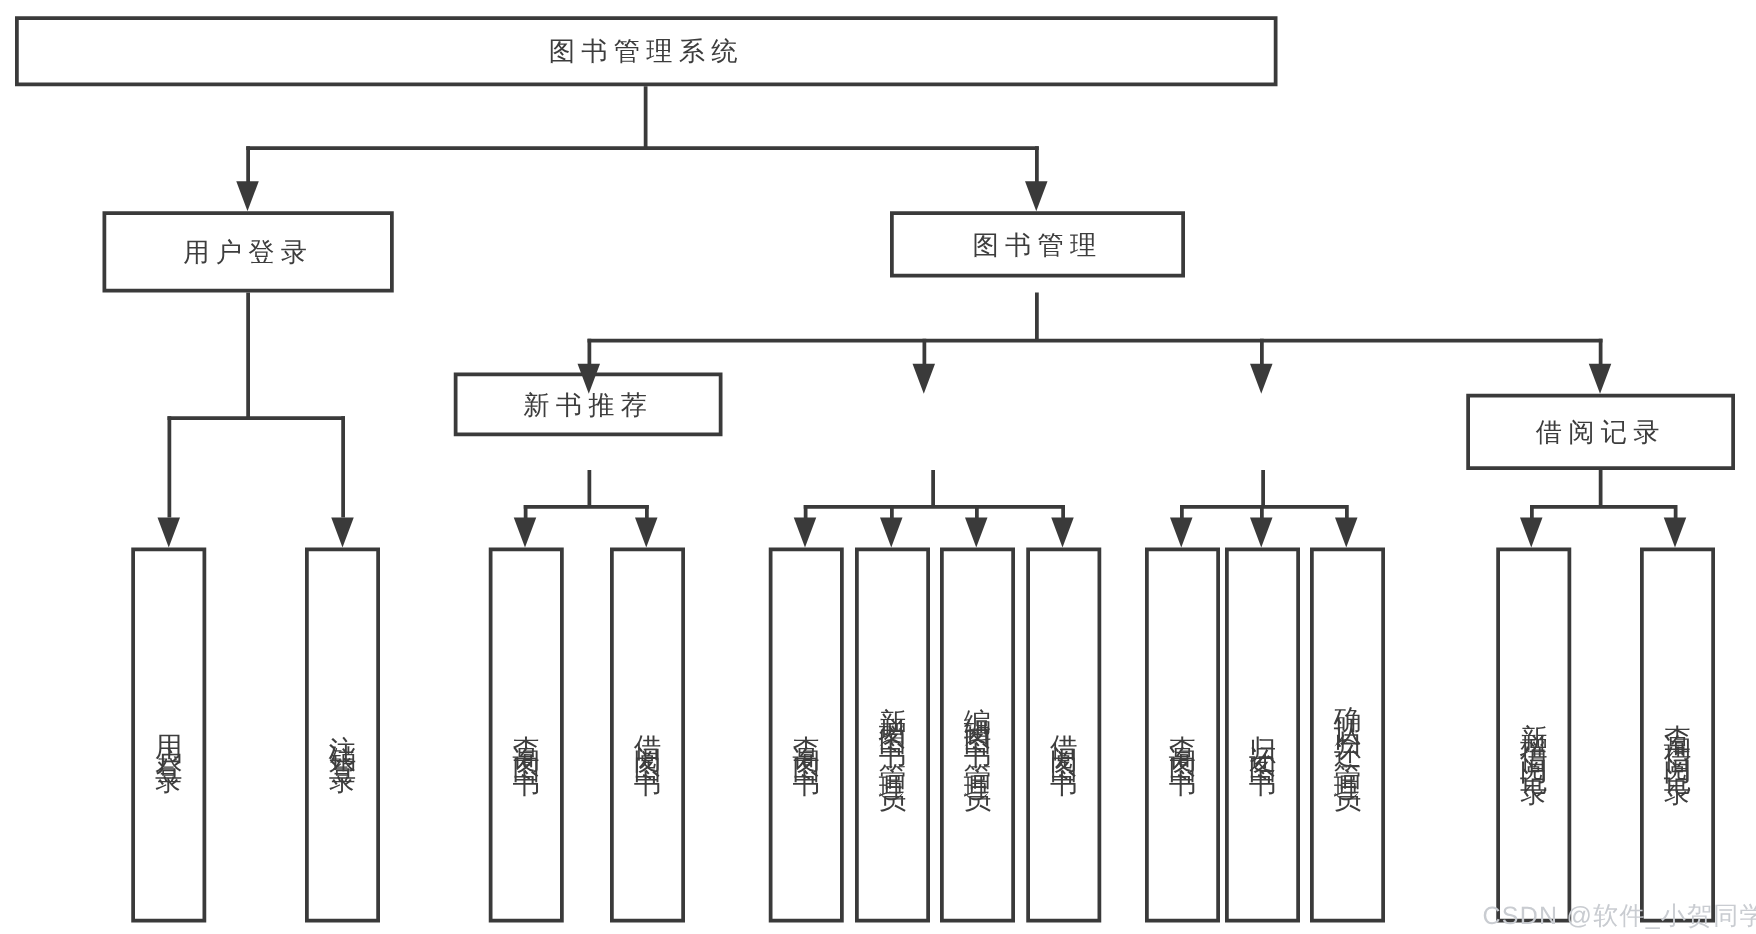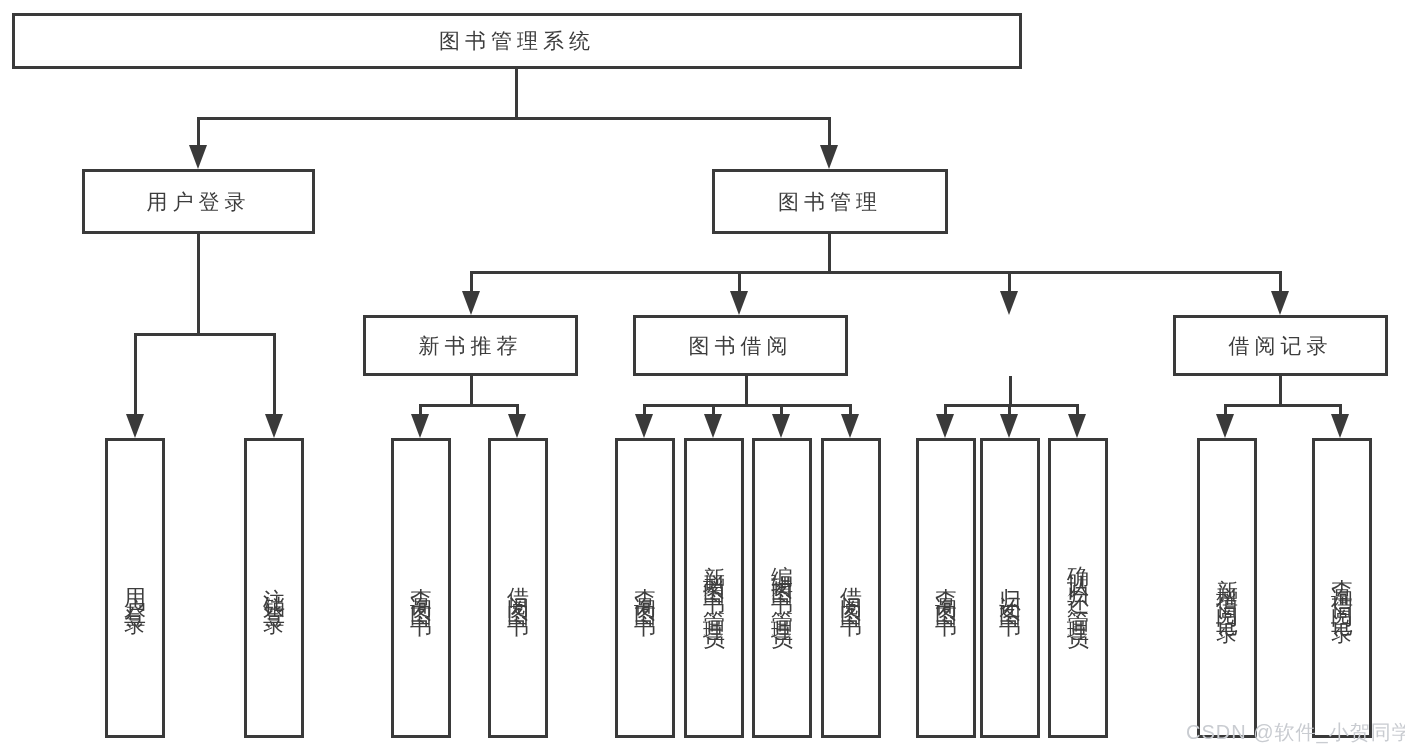--- a/index.html
+++ b/index.html
@@ -34,29 +34,26 @@
 
 <div class="canvas">
 
   <div class="box" style="left:12px;top:13px;width:1010px;height:56px;">
     <span class="hlabel">图书管理系统</span>
   </div>
 
   <div class="box" style="left:82px;top:169px;width:233px;height:65px;">
     <span class="hlabel">用户登录</span>
   </div>
-  <div class="box" style="left:712px;top:169px;width:236px;height:65px;">
+  <div class="box" style="left:712px;top:169px;width:236px;height:53px;">
     <span class="hlabel">图书管理</span>
   </div>
 
-  <div class="box" style="left:363px;top:315px;width:215px;height:61px;">
+  <div class="box" style="left:363px;top:298px;width:215px;height:51px;">
     <span class="hlabel">新书推荐</span>
-  </div>
-  <div class="box" style="left:633px;top:315px;width:215px;height:61px;">
-    <span class="hlabel">图书借阅</span>
   </div>
   <div class="box" style="left:1173px;top:315px;width:215px;height:61px;">
     <span class="hlabel">借阅记录</span>
   </div>
 
   <div class="box leaf" style="left:105px;width:60px;">
     <span class="vtext">用户登录</span>
   </div>
   <div class="box leaf" style="left:244px;width:60px;">
     <span class="vtext">注销登录</span>

